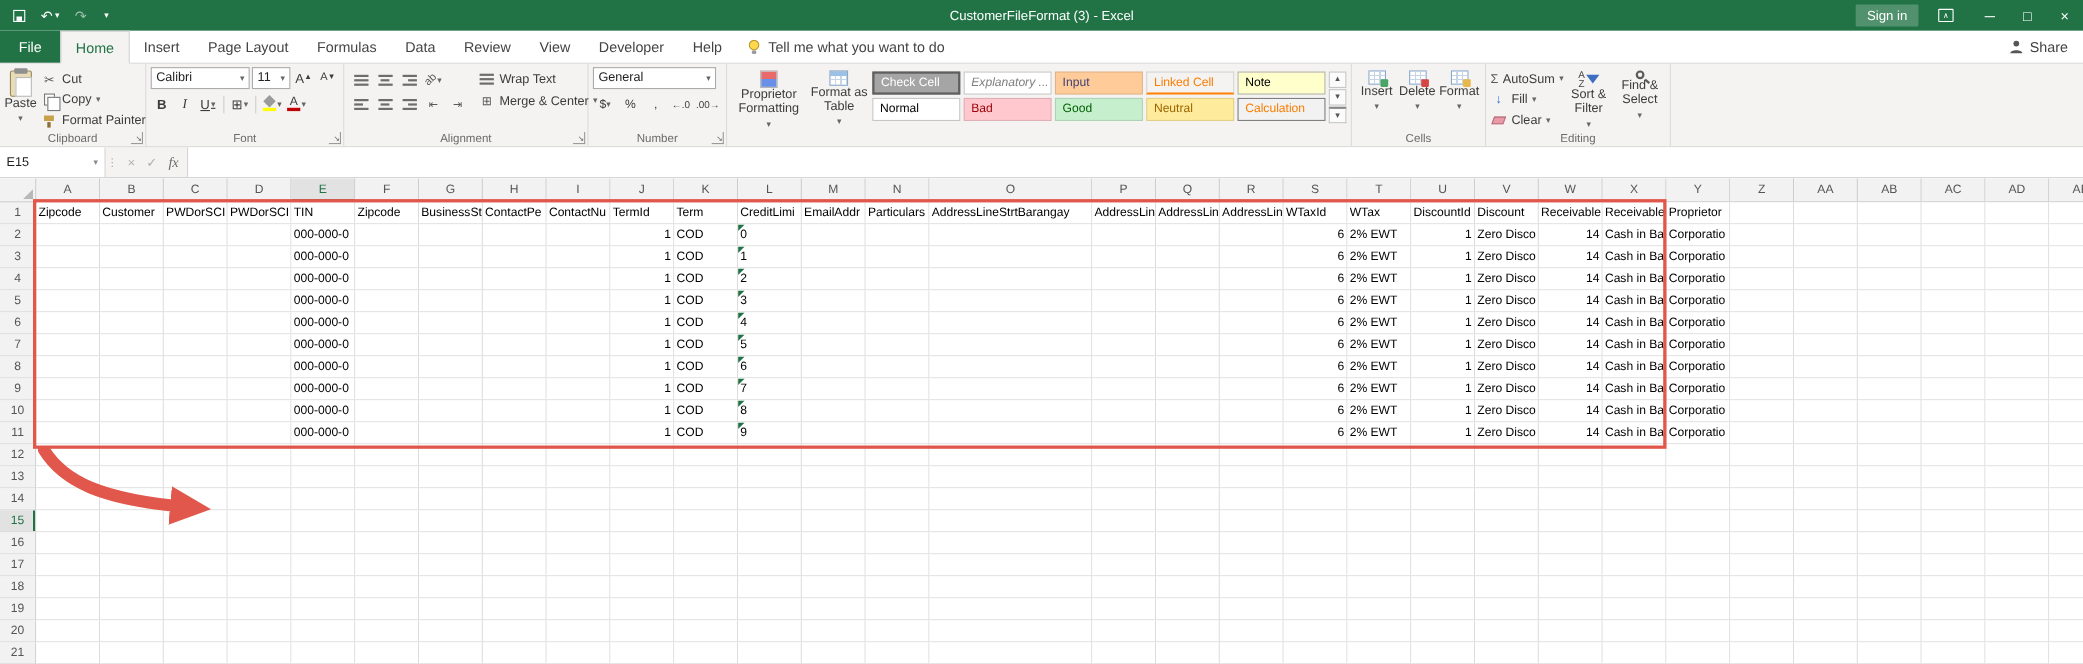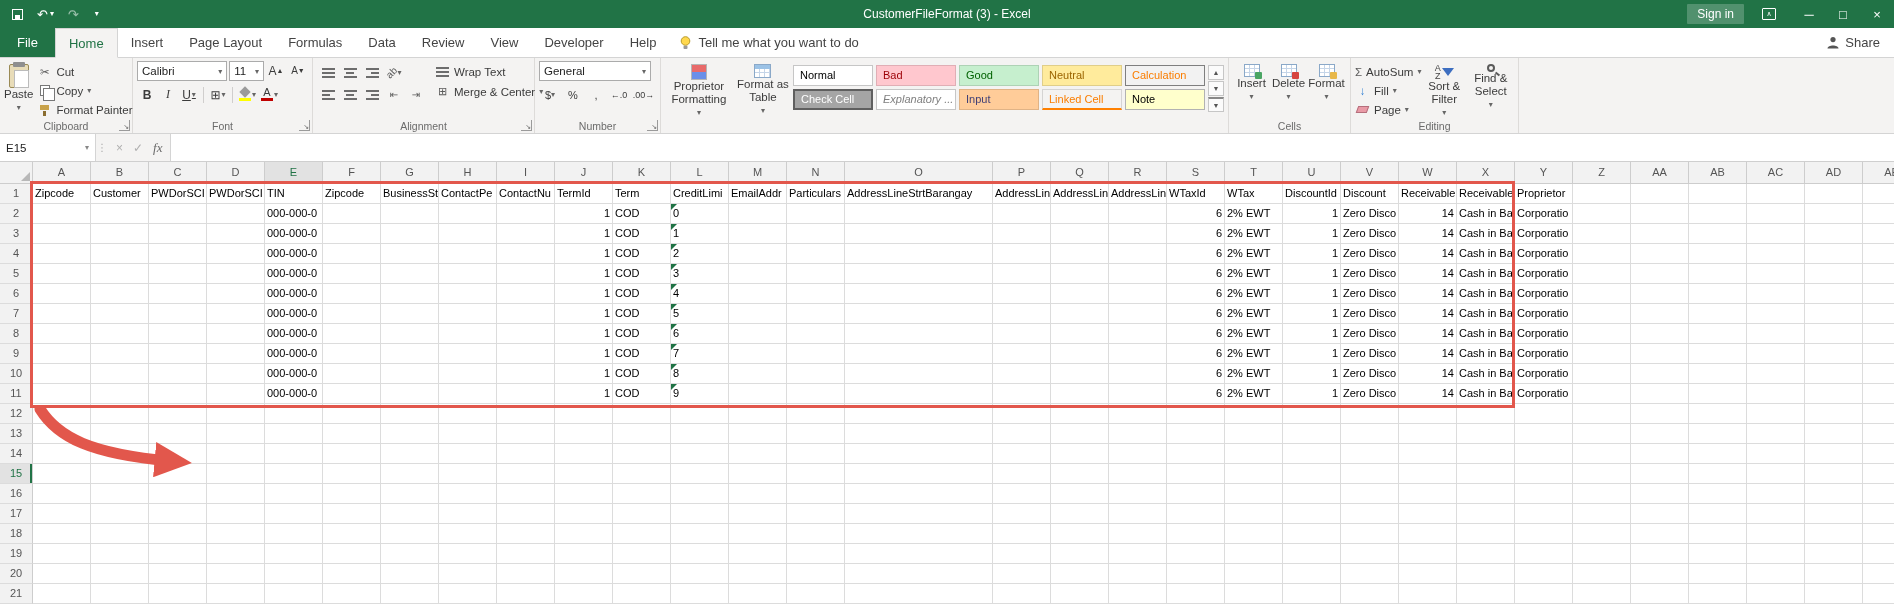--- a/index.html
+++ b/index.html
@@ -388,32 +388,32 @@
           <span class="dd">▾</span>
         </div>
         <div class="bigbtn" style="width:62px">
           <span class="fat-icon"></span>
           <span>Format as Table</span>
           <span class="dd">▾</span>
         </div>
         <div class="gal-wrap">
           <div class="gal-rows">
               <div class="gal-row">
+                <div class="chip" style="background: rgb(165, 165, 165); color: rgb(255, 255, 255); border: 2px solid rgb(95, 95, 95); line-height: 17px;">Check Cell</div>
+                <div class="chip it" style="background: rgb(255, 255, 255); color: rgb(127, 127, 127); border-color: rgb(198, 198, 198);">Explanatory ...</div>
+                <div class="chip" style="background: rgb(255, 204, 153); color: rgb(63, 63, 118);">Input</div>
+                <div class="chip" style="background: rgb(244, 243, 242); color: rgb(250, 125, 0); border-bottom: 2px solid rgb(255, 128, 1);">Linked Cell</div>
+                <div class="chip" style="background: rgb(255, 255, 204); color: rgb(0, 0, 0); border-color: rgb(178, 178, 178);">Note</div>
+              </div>
+              <div class="gal-row">
                 <div class="chip" style="background: rgb(255, 255, 255); color: rgb(0, 0, 0); border-color: rgb(198, 198, 198);">Normal</div>
                 <div class="chip" style="background: rgb(255, 199, 206); color: rgb(156, 0, 6);">Bad</div>
                 <div class="chip" style="background: rgb(198, 239, 206); color: rgb(0, 97, 0);">Good</div>
                 <div class="chip" style="background: rgb(255, 235, 156); color: rgb(156, 101, 0);">Neutral</div>
                 <div class="chip" style="background: rgb(242, 242, 242); color: rgb(250, 125, 0); border-color: rgb(127, 127, 127);">Calculation</div>
-              </div>
-              <div class="gal-row">
-                <div class="chip" style="background: rgb(165, 165, 165); color: rgb(255, 255, 255); border: 2px solid rgb(95, 95, 95); line-height: 17px;">Check Cell</div>
-                <div class="chip it" style="background: rgb(255, 255, 255); color: rgb(127, 127, 127); border-color: rgb(198, 198, 198);">Explanatory ...</div>
-                <div class="chip" style="background: rgb(255, 204, 153); color: rgb(63, 63, 118);">Input</div>
-                <div class="chip" style="background: rgb(244, 243, 242); color: rgb(250, 125, 0); border-bottom: 2px solid rgb(255, 128, 1);">Linked Cell</div>
-                <div class="chip" style="background: rgb(255, 255, 204); color: rgb(0, 0, 0); border-color: rgb(178, 178, 178);">Note</div>
               </div>
             </div>
           <div class="gal-scroll">
             <span>▲</span>
             <span>▼</span>
             <span style="border-top:2px solid #888">▼</span>
           </div>
         </div>
       </div>
     </div>
@@ -455,21 +455,21 @@
           </div>
           <div class="smallbtn">
             <span class="ic" style="color:#2b7cd3">↓</span>
             <span>Fill</span>
             <span class="dd">▾</span>
           </div>
           <div class="smallbtn">
             <span class="ic">
                 <span class="eraser"></span>
               </span>
-            <span>Page</span>
+            <span>Clear</span>
             <span class="dd">▾</span>
           </div>
         </div>
         <div class="bigbtn" style="width:48px">
           <span style="display:inline-flex;align-items:center;gap:1px">
               <span style="font-size:9px;color:#444;line-height:8px">A<br>Z</span>
               <span class="funnel"></span>
             </span>
           <span>Sort &amp; Filter</span>
           <span class="dd">▾</span>

